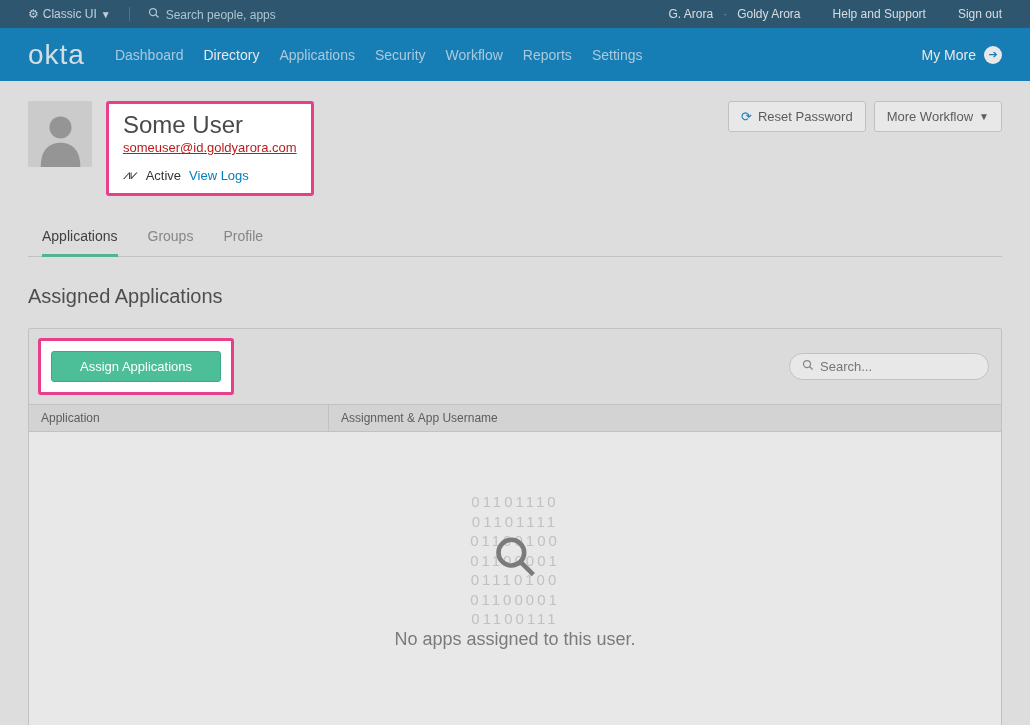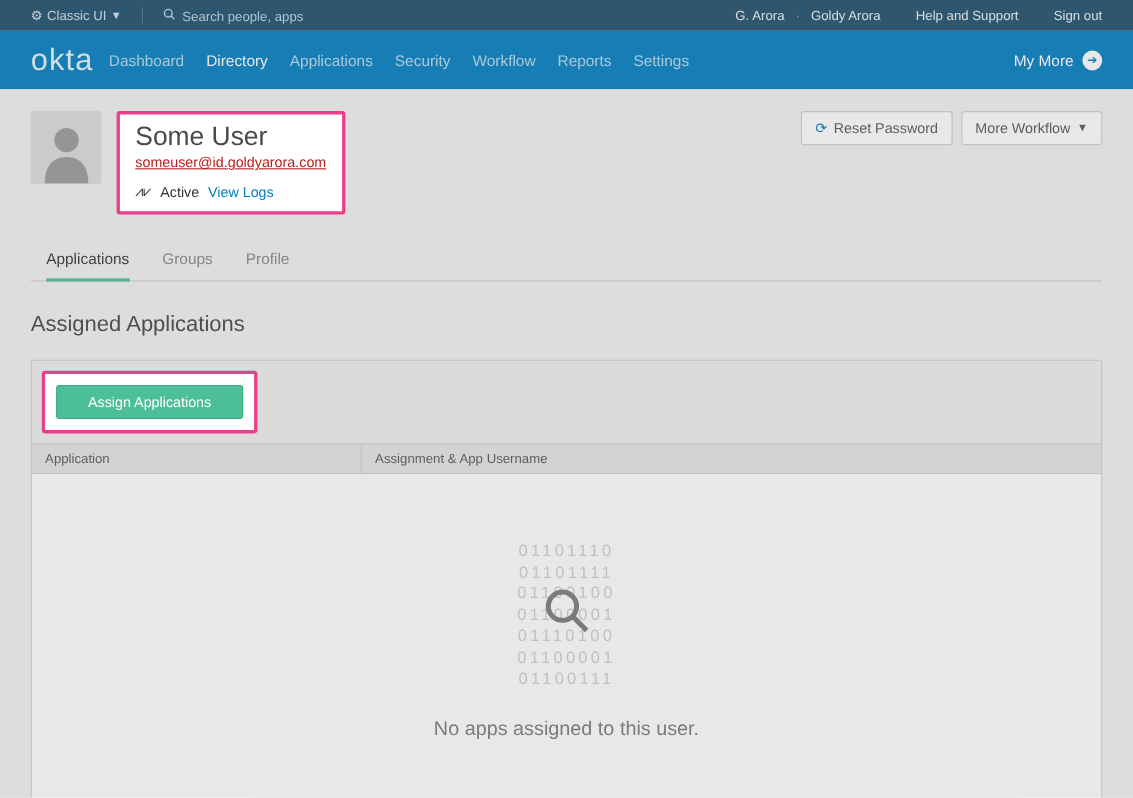--- a/index.html
+++ b/index.html
@@ -10,21 +10,21 @@
 .topbar-left { display: flex; align-items: center; gap: 6px; }
 .topbar-left .ui-label { display: flex; align-items: center; gap: 4px; }
 .topbar .divider { width: 1px; height: 14px; background: rgba(255,255,255,0.2); margin: 0 12px; }
 .topbar-search { display: flex; align-items: flex-end; gap: 6px; color: #b8d4e4; }
 .topbar-right { margin-left: auto; display: flex; align-items: center; gap: 6px; }
 .topbar-right .sep { opacity: 0.5; margin: 0 4px; }
 .topbar-right span, .topbar-right a { color: #e8f1f6; font-size: 12px; }
 .topbar a { cursor: pointer; }
 
 .navbar { height: 53px; background: #007dc1; display: flex; align-items: center; padding: 0 28px; }
-.logo { font-size: 28px; font-weight: 500; color: #e6f3fa; letter-spacing: 1px; margin-right: 14px; font-family: sans-serif; text-align: center; }
+.logo { font-size: 28px; font-weight: 500; color: #e6f3fa; letter-spacing: 1px; margin-right: 30px; font-family: sans-serif; text-align: center; }
 .nav-items { display: flex; gap: 20px; }
 .nav-items a { color: #b3daf0; font-size: 14px; cursor: pointer; }
 .nav-items a.active { color: #fff; font-weight: 500; }
 .nav-right { margin-left: auto; display: flex; align-items: center; gap: 8px; color: #fff; font-size: 14px; cursor: pointer; }
 .arrow-circle { width: 18px; height: 18px; border-radius: 50%; background: #fff; display: flex; align-items: center; justify-content: center; color: #007dc1; font-size: 11px; }
 
 .content { padding: 20px 28px; }
 .user-header { display: flex; align-items: flex-start; gap: 14px; }
 .avatar { width: 64px; height: 66px; background: #dcdcdc; display: flex; align-items: flex-end; justify-content: center; border-radius: 2px; overflow: hidden; }
 .avatar .silhouette { width: 45px; height: 55px; }
@@ -55,21 +55,21 @@
 .search-box .sicon { color: #888; font-size: 12px; }
 
 .table-head { display: flex; border-top: 1px solid #d0d0d0; border-bottom: 1px solid #d0d0d0; background: #e6e6e6; }
 .th { padding: 6px 12px; font-size: 12px; color: #555; }
 .th:first-child { width: 300px; border-right: 1px solid #d0d0d0; }
 .th:last-child { flex: 1; }
 
 .empty-state { padding: 60px 0 40px; display: flex; flex-direction: column; align-items: center; background: #fff; min-height: 320px; }
 .binary { font-family: monospace; font-size: 15px; color: #d0d0d0; letter-spacing: 3px; line-height: 1.3; text-align: center; position: relative; }
 .binary .mag { position: absolute; left: 50%; top: 50%; transform: translate(-50%, -55%); color: #888; }
-.empty-text { margin-top: 24px; font-size: 18px; color: #7a7a7a; }
+.empty-text { font-size: 18px; color: #7a7a7a; }
 
 .caret-down { font-size: 10px; }
 </style>
 </head>
 <body>
 
 <div class="overlay"></div>
 
 <div class="topbar">
   <div class="topbar-left">
@@ -152,20 +152,29 @@
     <div class="tab">Profile</div>
   </div>
 
   <div class="section-title">Assigned Applications</div>
 
   <div class="apps-panel">
     <div class="panel-toolbar">
       <div class="assign-wrapper">
         <button class="btn-primary">Assign Applications</button>
       </div>
+      <div class="search-box">
+        <span class="sicon">
+          <svg width="12" height="12" viewBox="0 0 24 24" fill="none" stroke="currentColor" stroke-width="2.5">
+              <circle cx="10" cy="10" r="7"></circle>
+              <line x1="21" y1="21" x2="15" y2="15"></line>
+            </svg>
+        </span>
+        <input placeholder="Search..." style="">
+      </div>
     </div>
     <div class="table-head">
       <div class="th">Application</div>
       <div class="th">Assignment &amp; App Username</div>
     </div>
     <div class="empty-state">
       <div class="binary">
         <div>01101110</div>
         <div>01101111</div>
         <div>01100100</div>

